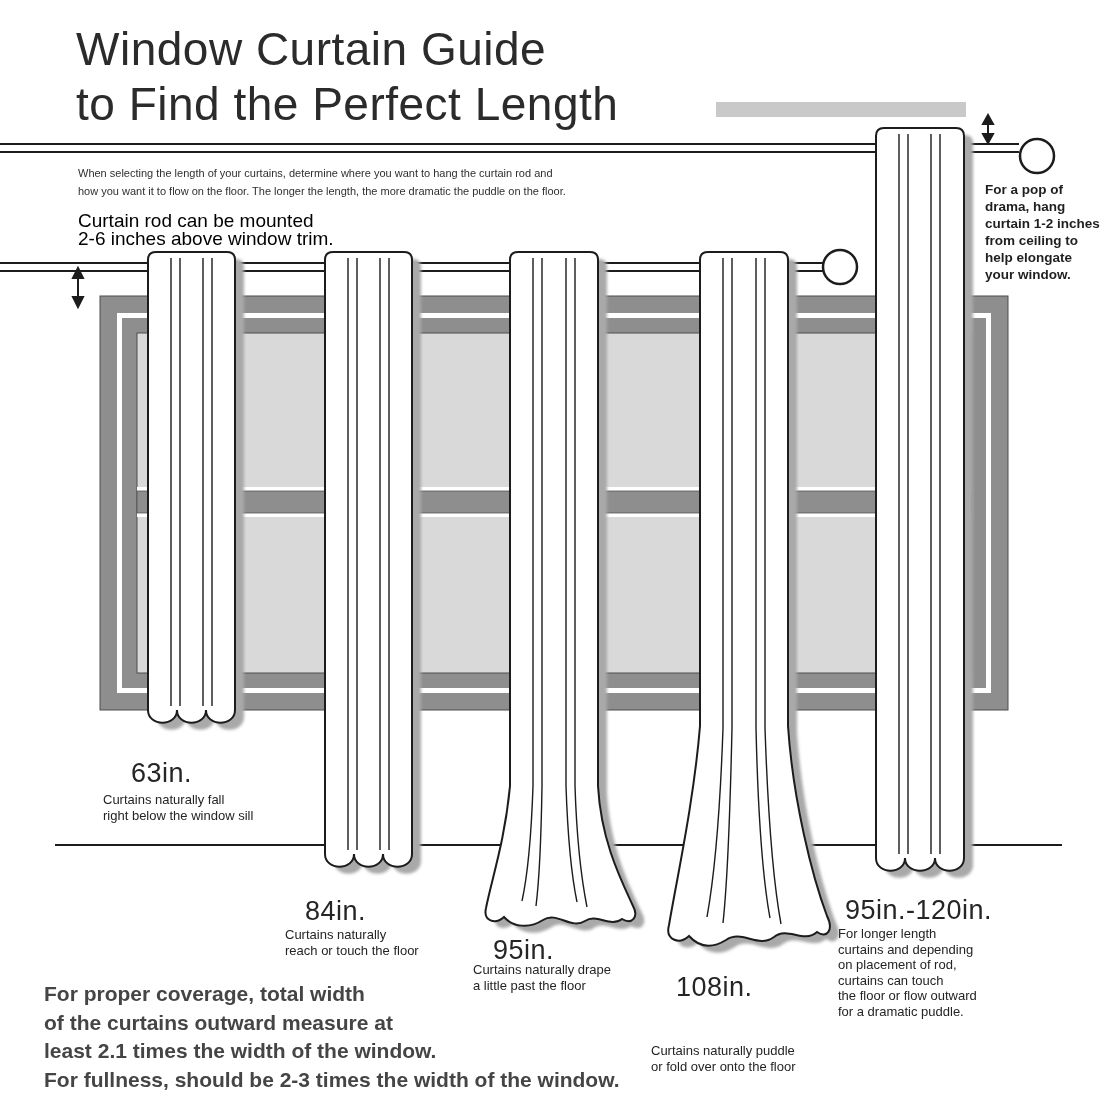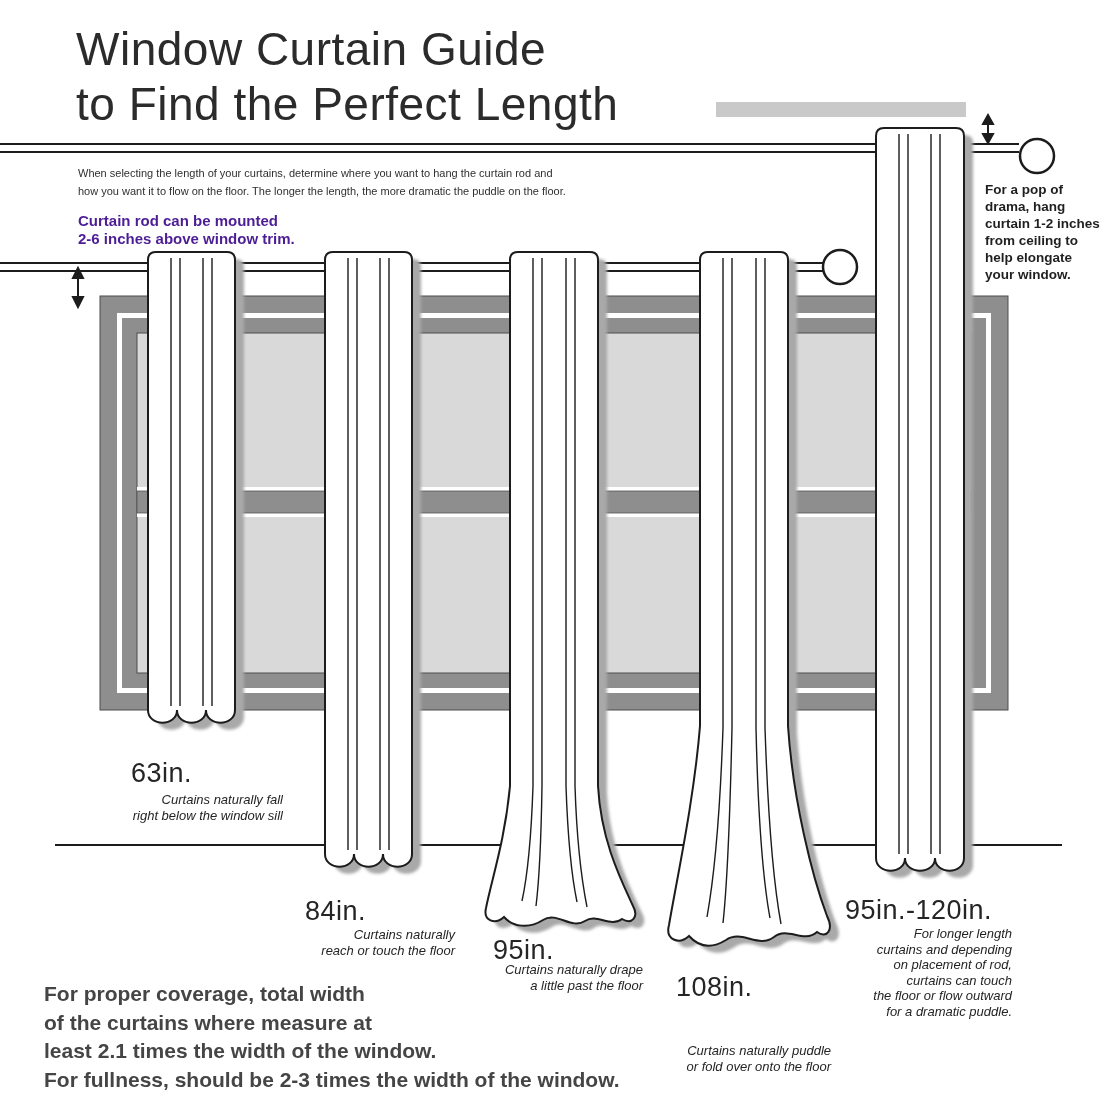--- a/index.html
+++ b/index.html
@@ -4,24 +4,24 @@
 <style>
   html,body{margin:0;padding:0;background:#ffffff;}
   .stage{
     position:relative;width:1120px;height:1120px;background:#fff;
     font-family:"Liberation Sans",sans-serif;overflow:hidden;
   }
   svg.art{position:absolute;left:0;top:0;}
   .txt{position:absolute;color:var(--ink,#222);}
   .title{font-size:46px;line-height:55px;letter-spacing:.5px;color:#2b2b2b;}
   .intro{font-size:11px;line-height:18px;color:#2f2f2f;}
-  .rodnote{font-size:15px;line-height:17.5px;font-weight:bold;color:#4c1d95;}
+  .rodnote{font-size:19px;line-height:17.5px;font-weight:normal;color:#000000;}
   .ceil{font-size:13.5px;line-height:17px;font-weight:bold;white-space:pre-line;color:#1f1f1f;}
   .len{font-size:27px;text-align:left;letter-spacing:.5px;color:#252525;}
-  .cap{font-size:13px;line-height:15.5px;text-align:right;white-space:pre-line;color:#242424;font-style:italic;}
+  .cap{font-size:13px;line-height:15.5px;text-align:left;white-space:pre-line;color:#242424;}
   .footer{font-size:21px;line-height:28.5px;font-weight:bold;color:var(--footer_text,#454545);}
   
   .curtain{fill:#ffffff;stroke:var(--ink,#1c1c1c);stroke-width:2;}
   .folds{fill:none;stroke:var(--ink,#1c1c1c);stroke-width:1.4;}
   .cshadow{fill:var(--shadow,#a9a9a9);}
   .rodline{stroke:var(--ink,#1c1c1c);stroke-width:2;}
   .finial{fill:#ffffff;stroke:var(--ink,#1c1c1c);stroke-width:2.5;}
   .arrow{stroke:var(--ink,#1c1c1c);stroke-width:2;fill:var(--ink,#1c1c1c);}
 </style>
 </head>
@@ -169,18 +169,18 @@
   <div class="txt len" style="left:845px;top:895px;width:160px;">95in.-120in.</div>
   <div class="txt cap" style="left:838px;top:926px;width:174px;">For longer length
 curtains and depending
 on placement of rod,
 curtains can touch
 the floor or flow outward
 for a dramatic puddle.</div>
 
   <div class="txt footer" style="left:44px;top:980px;">
     <div>For proper coverage, total width</div>
-    <div>of the curtains where measure at</div>
+    <div>of the curtains outward measure at</div>
     <div>least 2.1 times the width of the window.</div>
     <div>For fullness, should be 2-3 times the width of the window.</div>
   </div>
 
 </div>
 
 </body></html>

